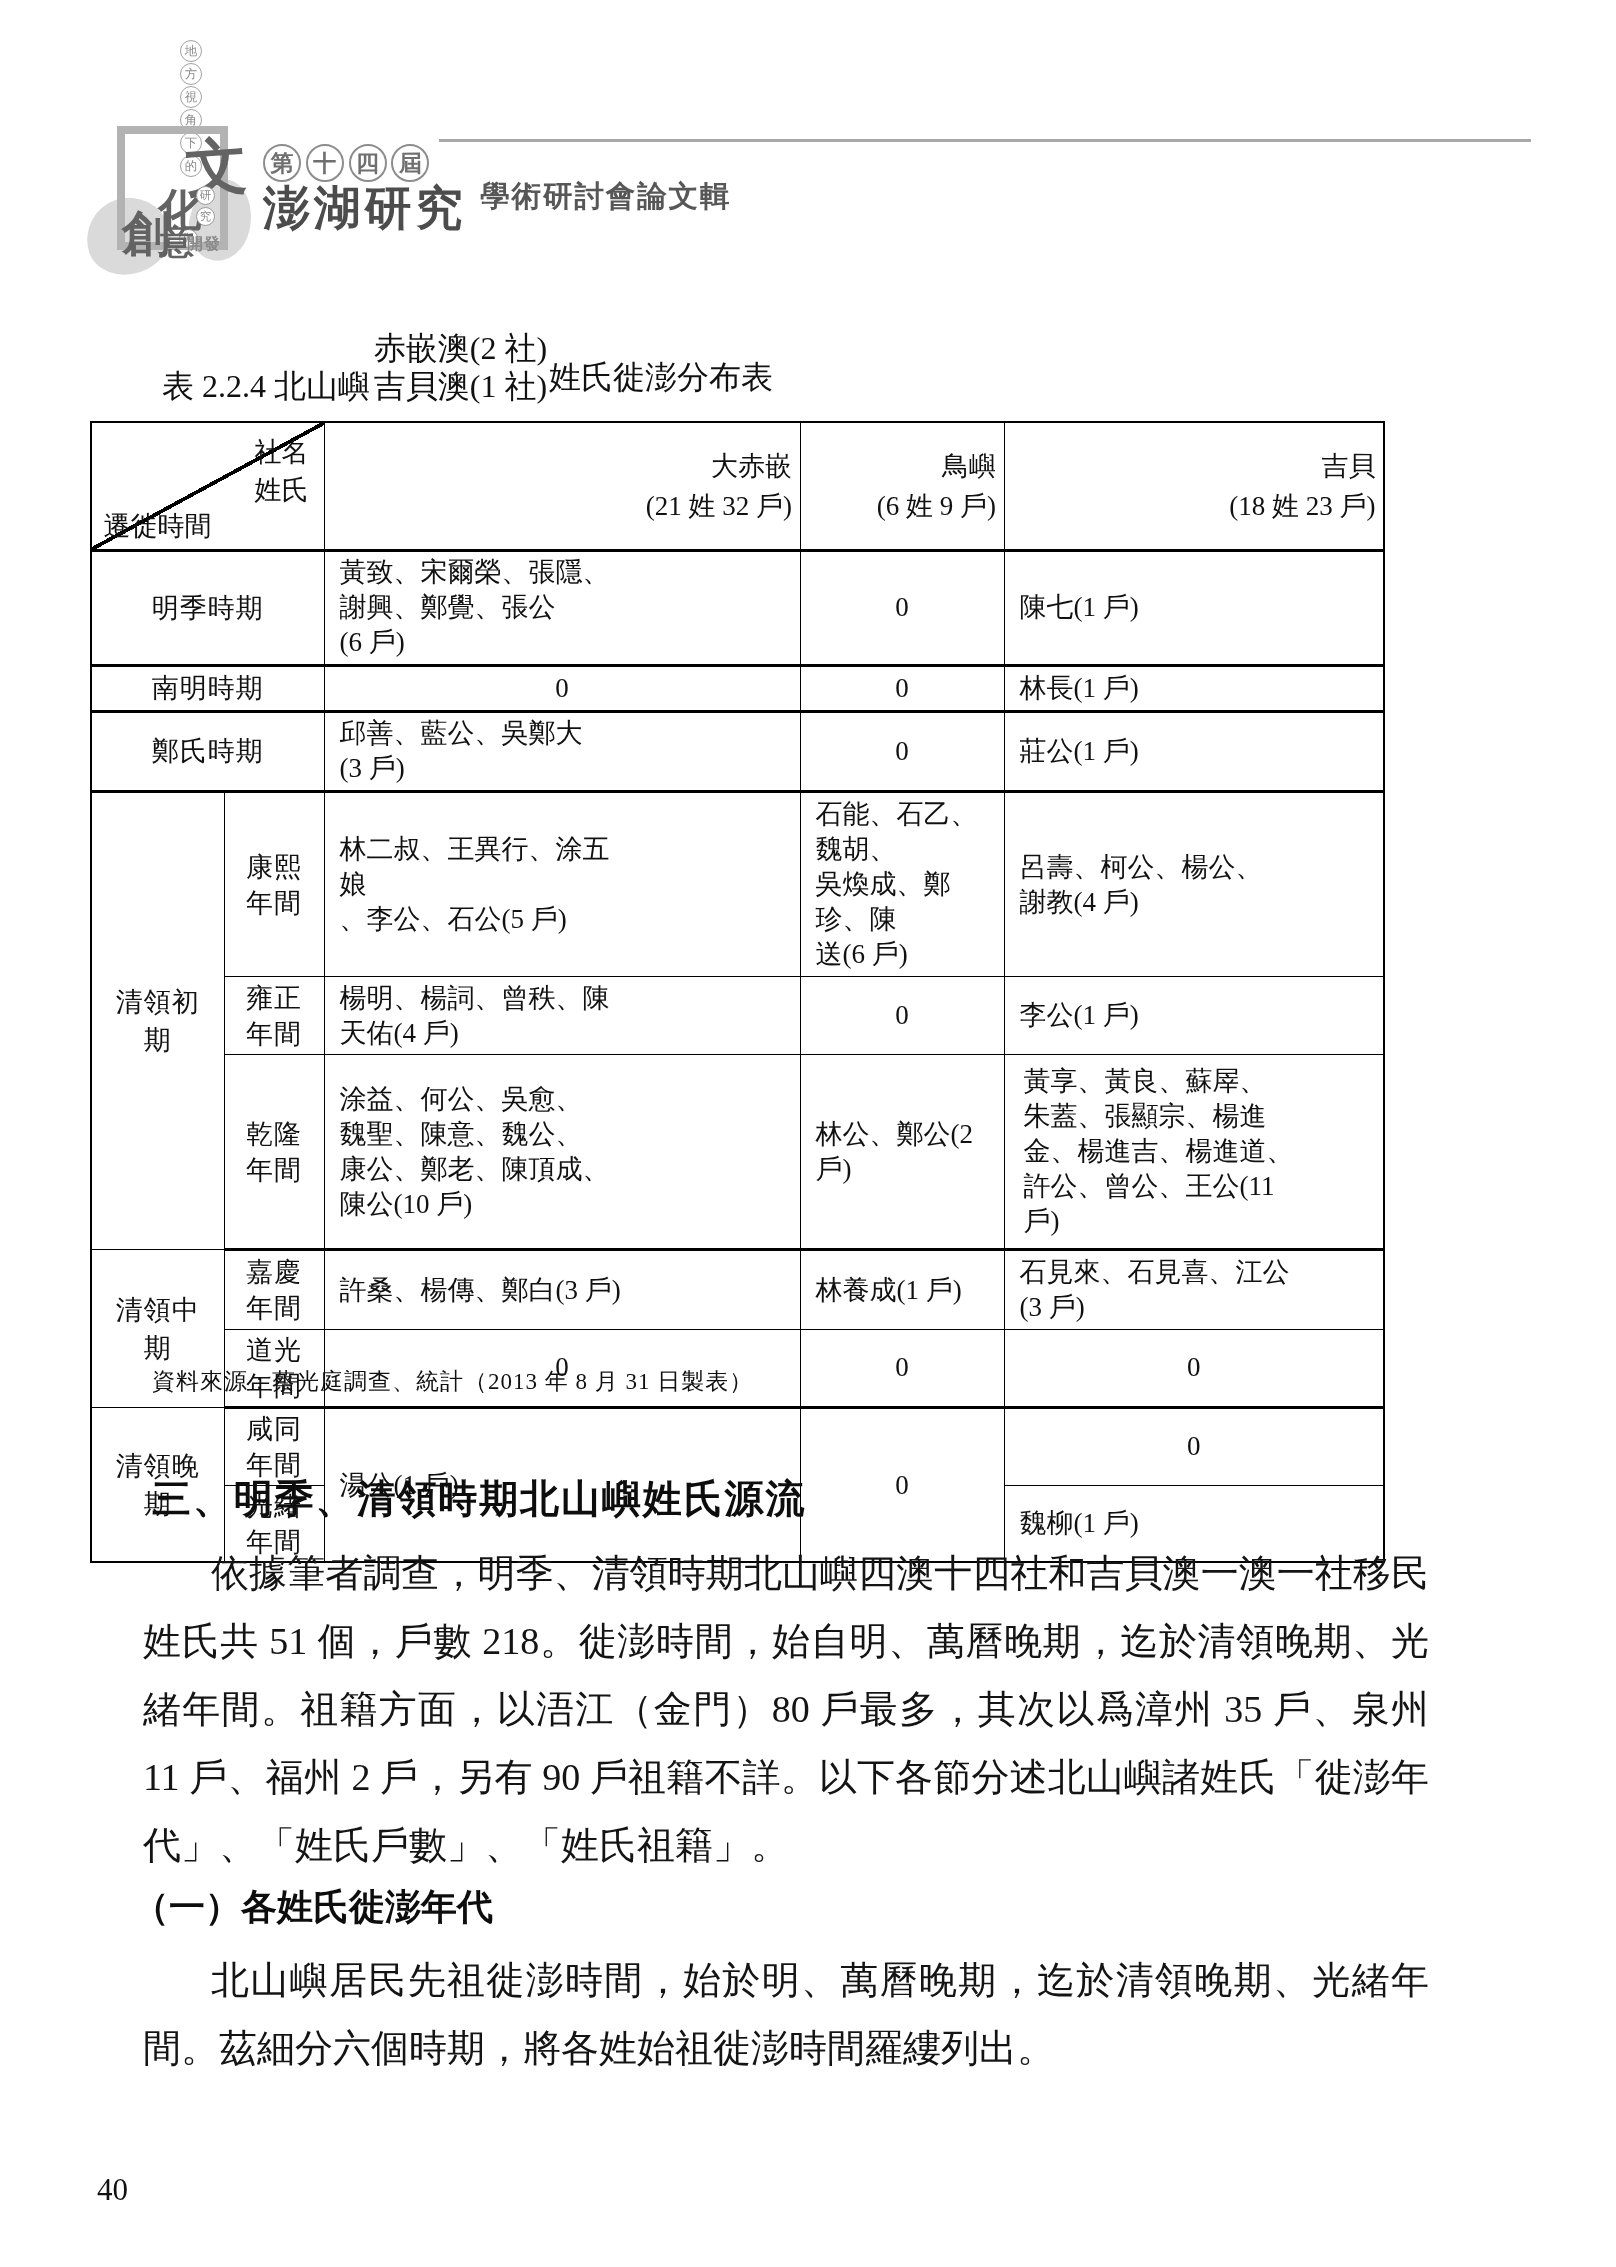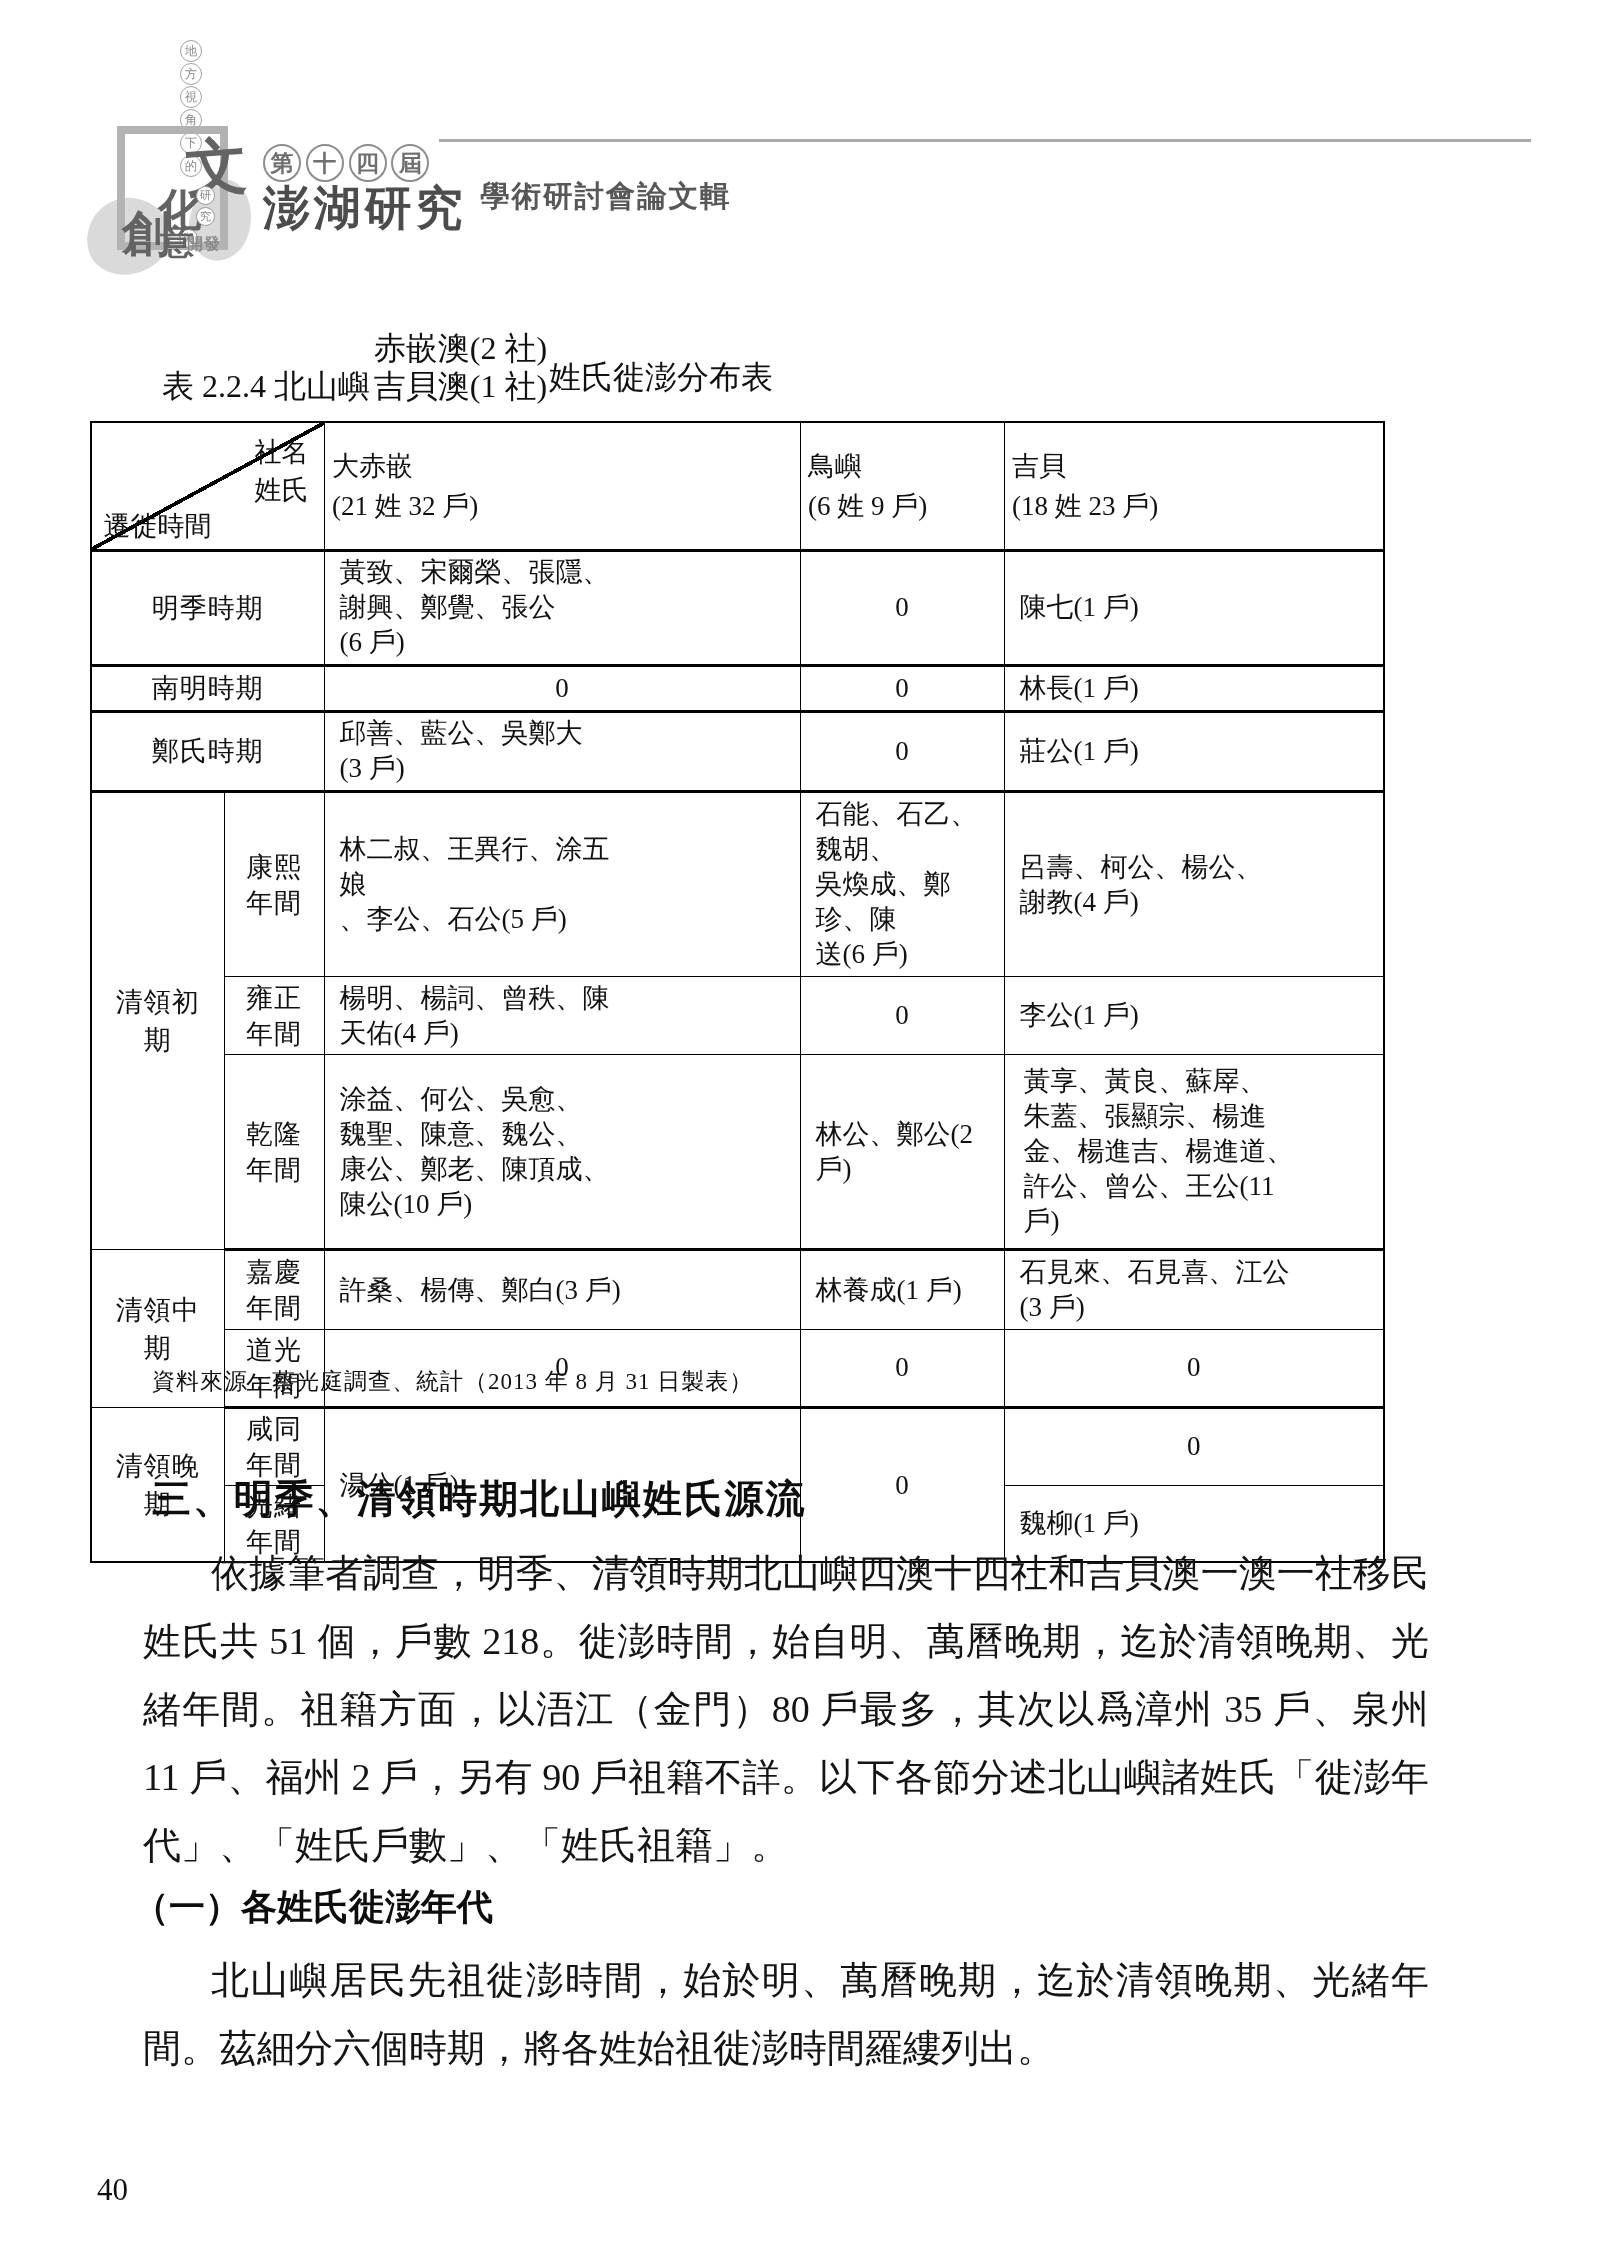--- a/index.html
+++ b/index.html
@@ -57,21 +57,21 @@
                border-collapse:collapse; table-layout:fixed;
                border:2.9px solid #000; font-size:27px; color:#111;}
   .dist-table td {border:1.9px solid #000; vertical-align:middle; padding:1.9px 7.6px; overflow:hidden;}
   .dist-table tr.thick td {border-bottom-width:3.8px;}
   .names {text-align:left; padding:3.8px 7.6px 3.8px 15px !important; line-height:35px;}
   .names.jb {padding-left:19px !important;}
   .pre {white-space:pre-line;}
   .zero {text-align:center;}
   .period {text-align:center; letter-spacing:1px;}
   .group {text-align:center; line-height:38px; letter-spacing:1px;}
-  .colh {text-align:left; line-height:40px;}
+  .colh {text-align:right; line-height:40px;}
   .corner {position:relative;
            background-image:linear-gradient(to bottom right,
              transparent calc(50% - 1.9px), #000 calc(50% - 1.9px),
              #000 calc(50% + 1.9px), transparent calc(50% + 1.9px));}
   .c-top {position:absolute; top:9.5px; right:15px; text-align:center; line-height:38px;}
   .c-bot {position:absolute; left:11.4px; bottom:7.6px; line-height:28.5px;}
 
   
   .source-note {position:absolute; left:152px; top:1366px; font-size:23px; letter-spacing:1px;}
   .section-heading {position:absolute; left:152px; top:1472px; font-size:39px; font-weight:bold;

